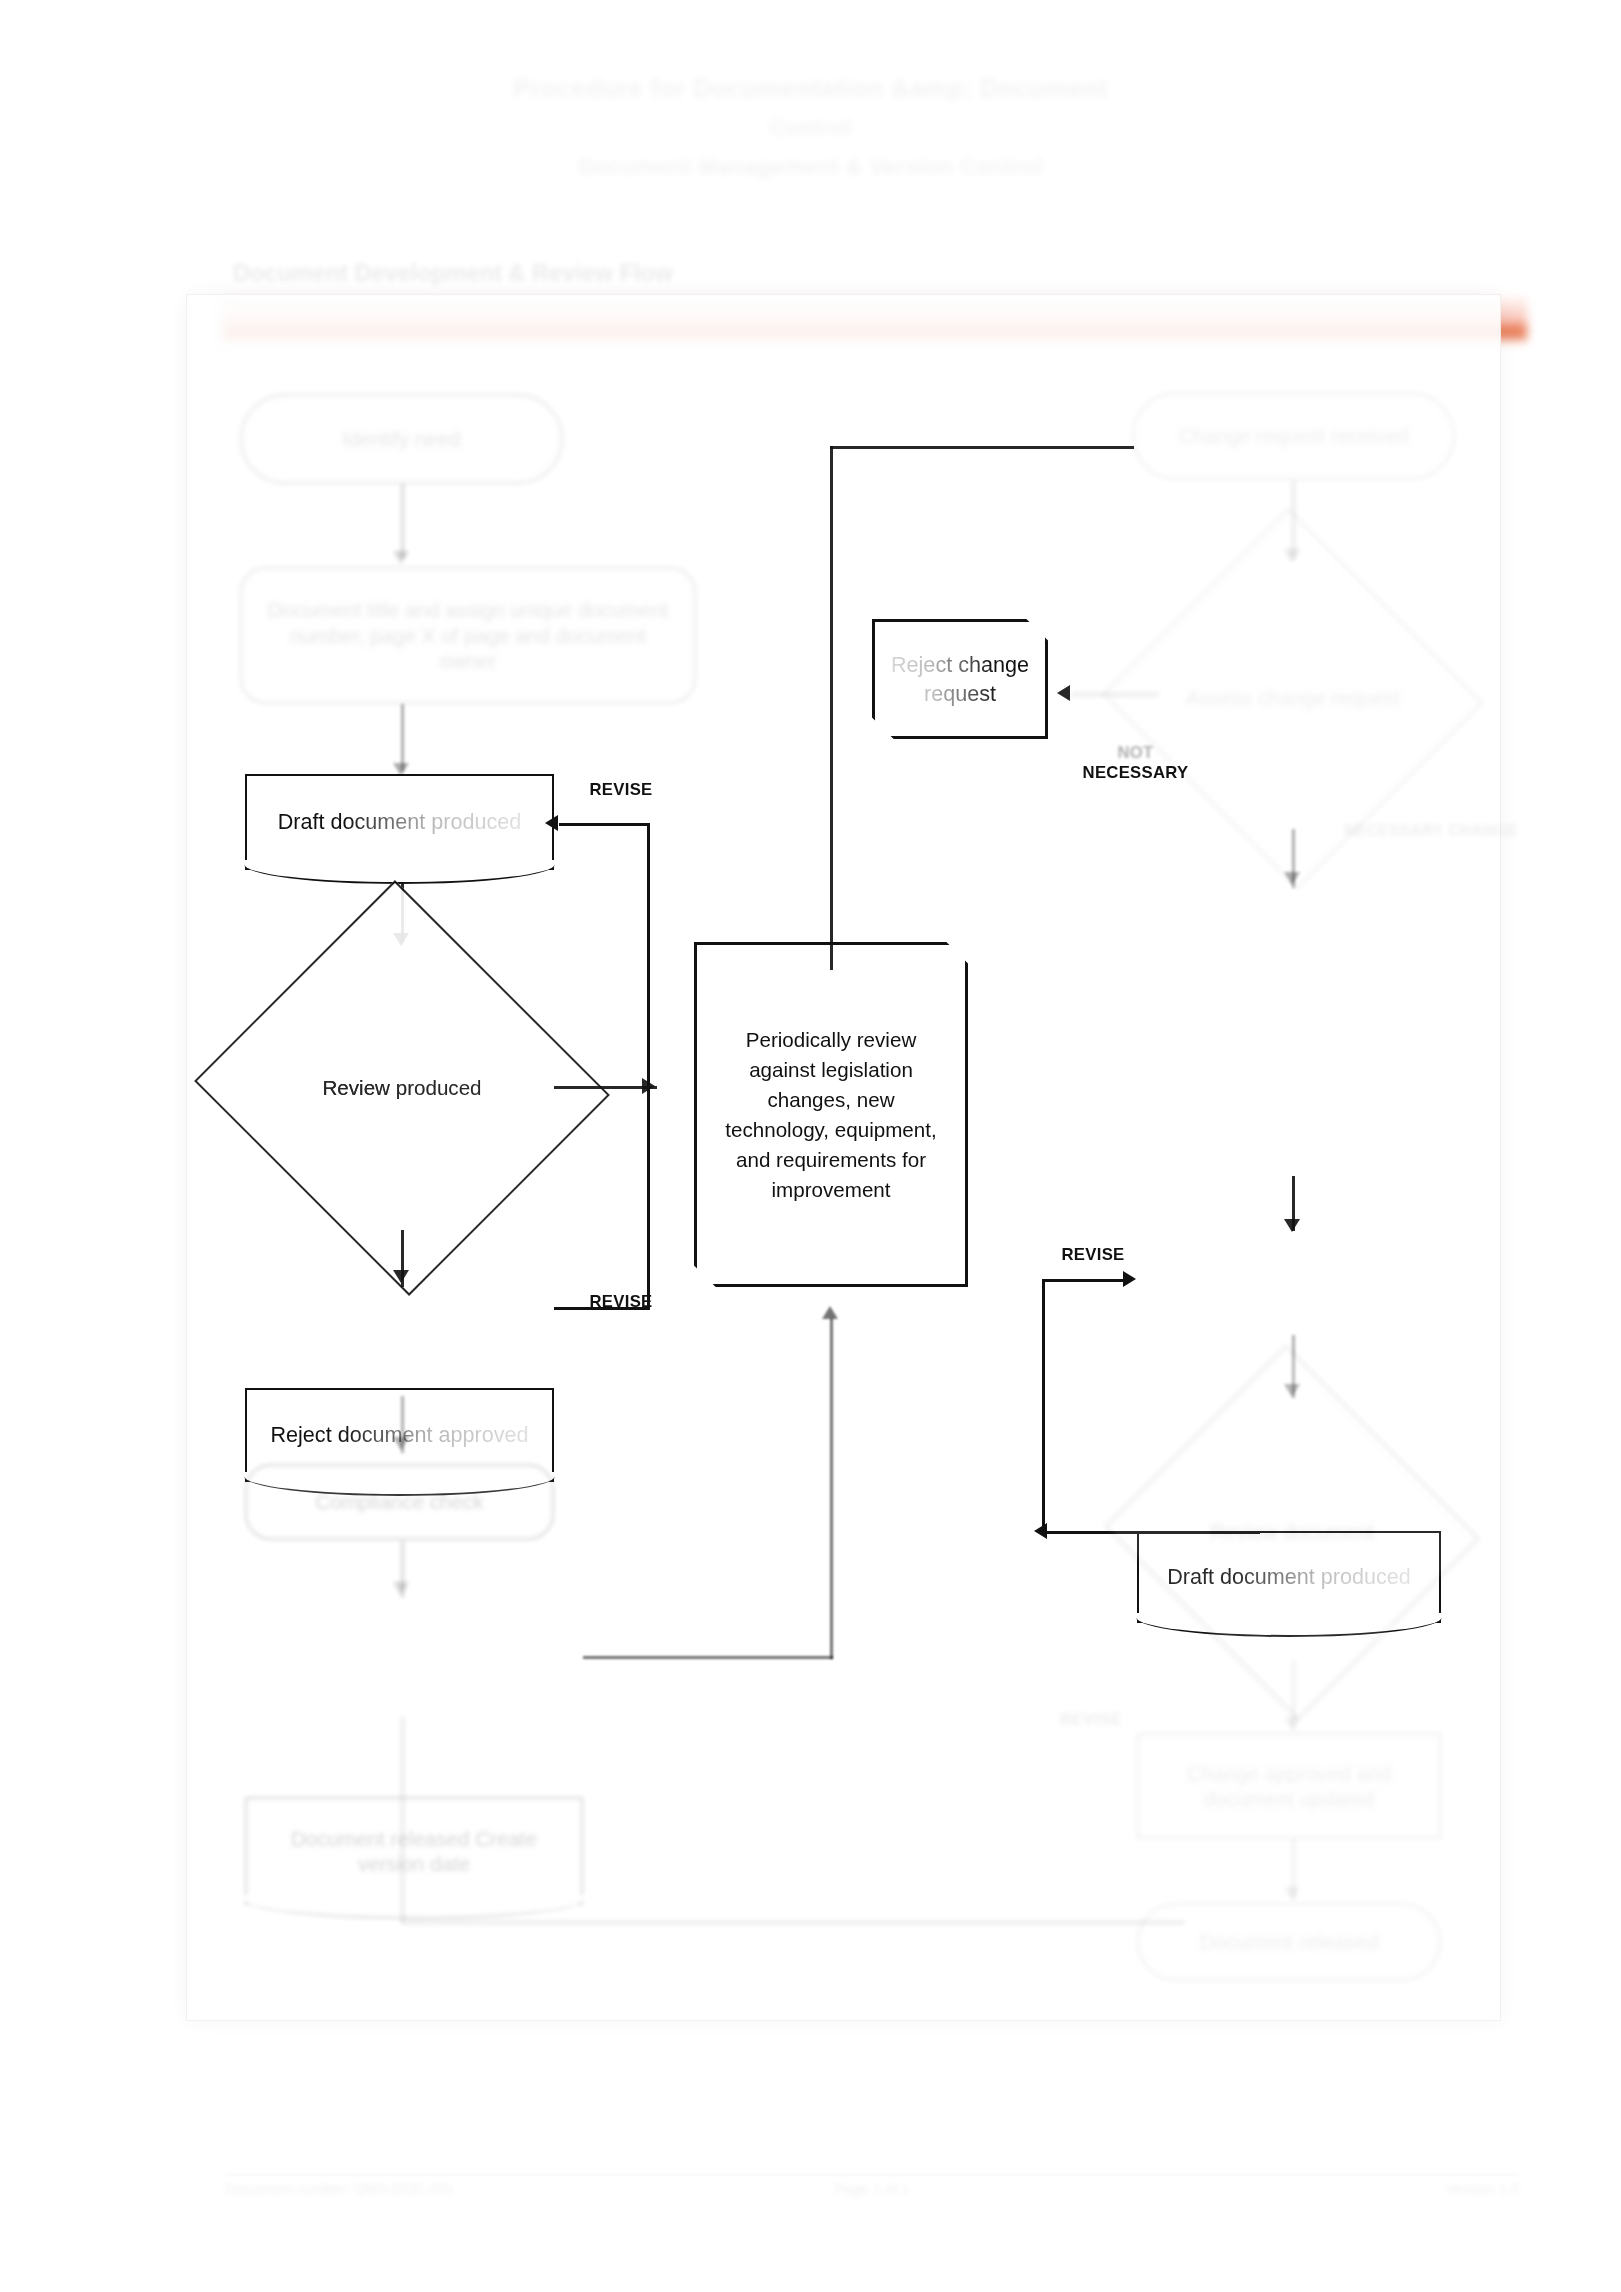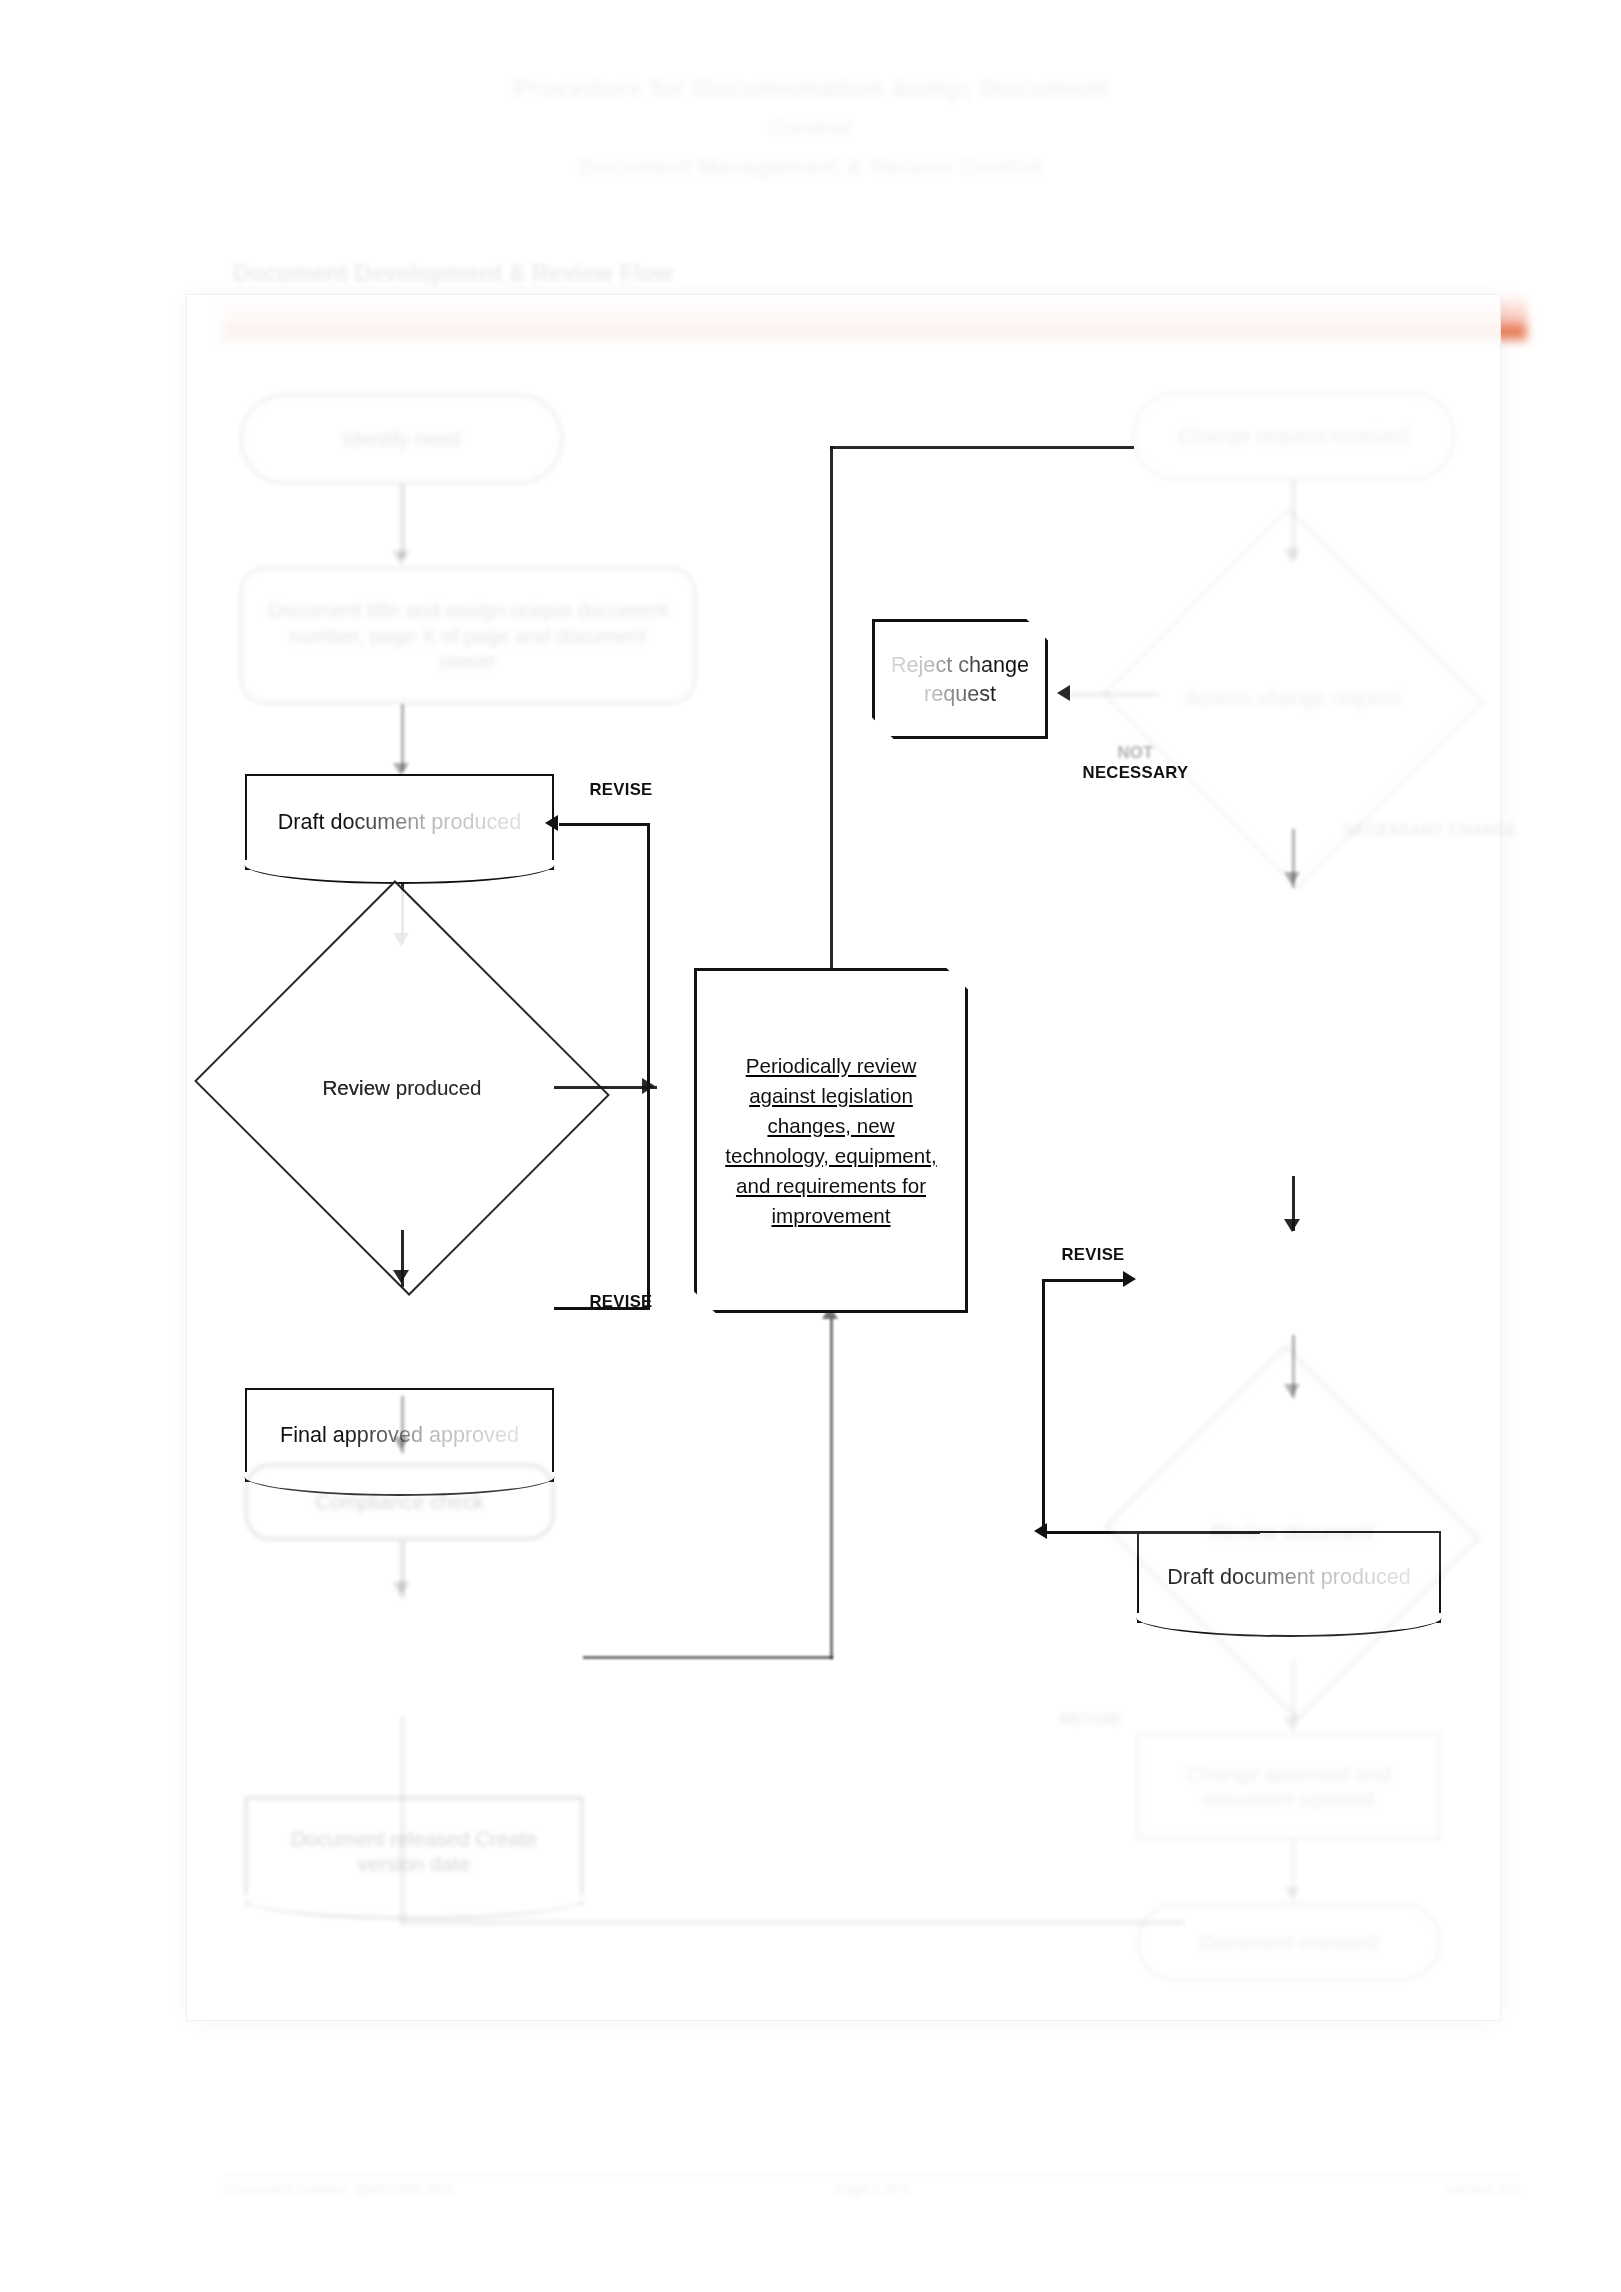--- a/index.html
+++ b/index.html
@@ -179,21 +179,21 @@
       <div class="dtext half">Review produced</div>
     </div>
 
     <div class="line v f-90" style="left:401px;top:1230px;height:57px;"></div>
     <div class="arrow down f-90" style="left:393px;top:1270px;"></div>
 
     <div class="line h f-90" style="left:554px;top:1086px;width:103px;"></div>
     <div class="arrow right f-90" style="left:642px;top:1078px;"></div>
 
     <div class="node doc-shape" style="left:245px;top:1292px;width:309px;height:94px;">
-      <span class="half" style="font-size:21.6px;">Final approved approved</span>
+      <span class="half" style="font-size:21.6px;">Reject document approved</span>
     </div>
     <div class="edge-label f-clear" style="left:567px;top:1292px;width:108px;">REVISE</div>
 
     <div class="line v f-clear" style="left:647px;top:1284px;height:25.5px;"></div>
     <div class="line h f-clear" style="left:554px;top:1307px;width:96px;"></div>
     <div class="line v f-clear" style="left:647px;top:823px;height:485px;"></div>
     <div class="line h f-clear" style="left:559px;top:823px;width:91px;"></div>
     <div class="arrow left f-clear" style="left:545px;top:815px;"></div>
 
     <div class="line v f-35" style="left:401px;top:1396px;height:57px;"></div>
@@ -209,22 +209,22 @@
       <span>Document released Create version date</span>
     </div>
 
     <div class="line h f-60" style="left:583px;top:1656px;width:250px;"></div>
     <div class="line v f-60" style="left:830px;top:1318px;height:341px;"></div>
     <div class="arrow up f-60" style="left:822px;top:1306px;"></div>
 
     <div class="line v f-10" style="left:401px;top:1717px;height:206px;"></div>
     <div class="line h f-10" style="left:401px;top:1921px;width:784px;"></div>
 
-    <div class="note" style="position:absolute;left:694px;top:968px;width:274px;height:345px;
-              display:flex;align-items:center;justify-content:center;padding:0 21px;box-sizing:border-box;text-decoration:underline;">
+    <div class="note" style="position:absolute;left:694px;top:942px;width:274px;height:345px;
+              display:flex;align-items:center;justify-content:center;padding:0 21px;box-sizing:border-box;">
       <span style="font-size:20.6px;line-height:30px;color:#111;text-align:center;">Periodically review against legislation changes, new technology, equipment, and requirements for improvement</span>
     </div>
 
     <div class="line v f-90" style="left:830px;top:446px;height:524px;"></div>
     <div class="line h f-90" style="left:830px;top:446px;width:304px;"></div>
 
     <div class="node stadium f-06" style="left:1132px;top:392px;width:323px;height:88px;">
       <span>Change request received</span>
     </div>
     <div class="line v f-10" style="left:1292px;top:480px;height:80px;"></div>

